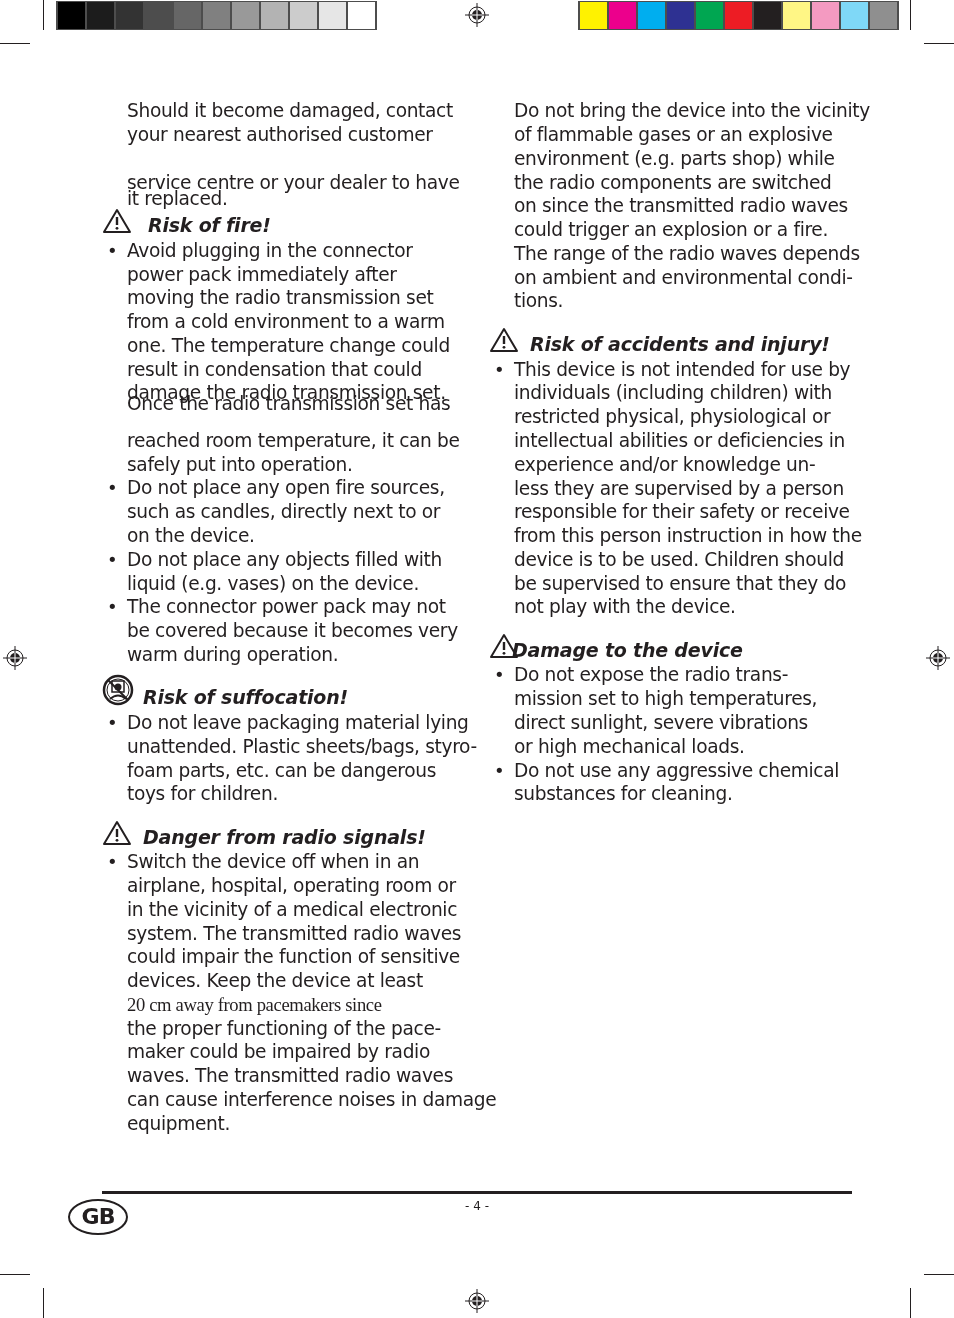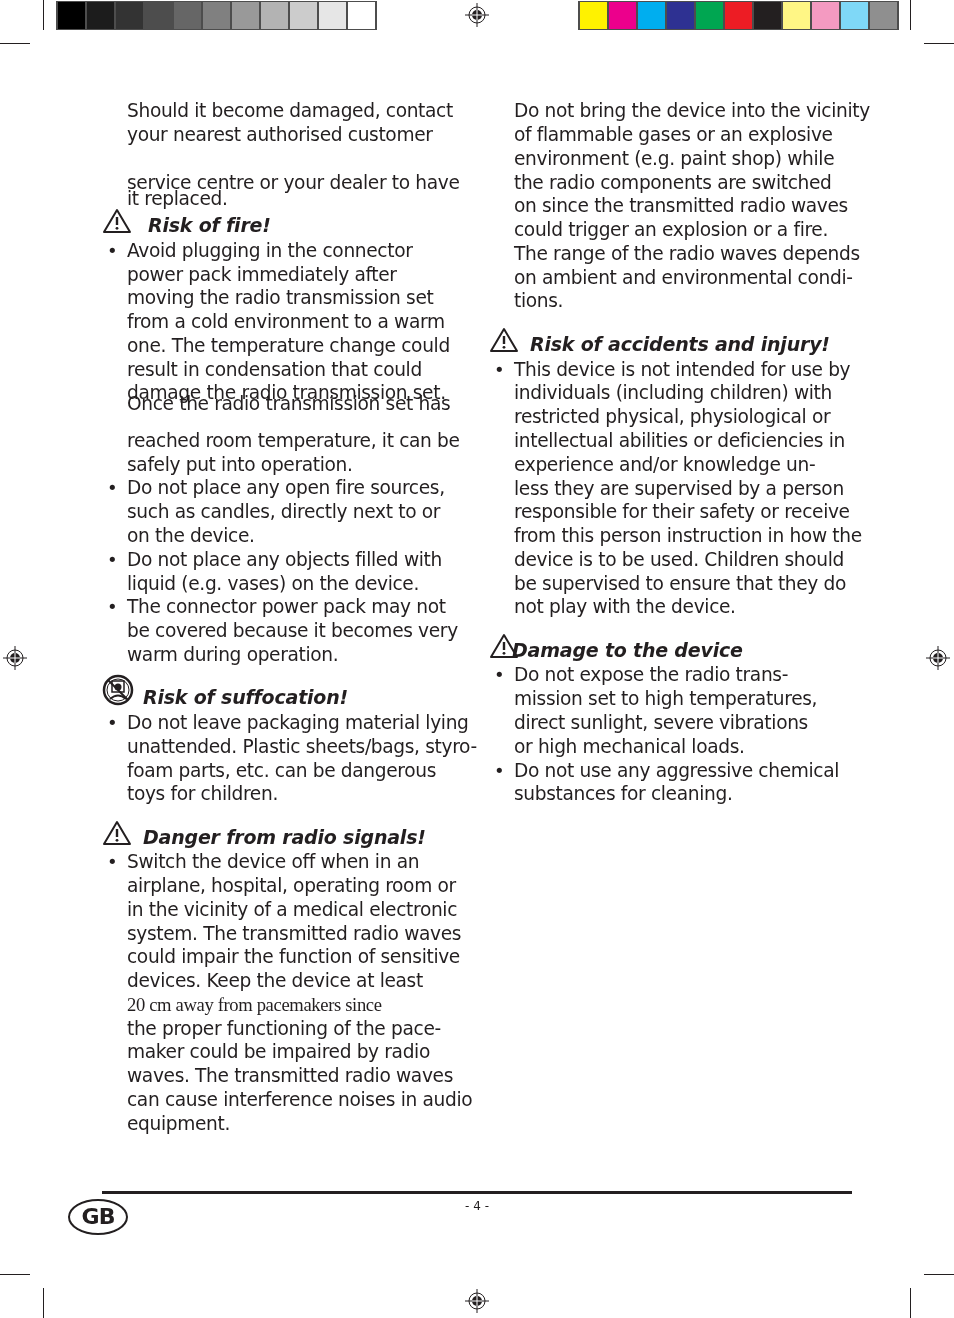--- a/index.html
+++ b/index.html
@@ -161,28 +161,28 @@
   <div class="line" style="left:127px;top:850px;">Switch the device off when in an</div>
   <div class="line" style="left:127px;top:874px;">airplane, hospital, operating room or</div>
   <div class="line" style="left:127px;top:898px;">in the vicinity of a medical electronic</div>
   <div class="line" style="left:127px;top:922px;">system. The transmitted radio waves</div>
   <div class="line" style="left:127px;top:945px;">could impair the function of sensitive</div>
   <div class="line" style="left:127px;top:969px;">devices. Keep the device at least</div>
   <div class="line" style="left:127px;top:993px;font-family:Liberation Serif, serif;">20 cm away from pacemakers since</div>
   <div class="line" style="left:127px;top:1017px;">the proper functioning of the pace-</div>
   <div class="line" style="left:127px;top:1040px;">maker could be impaired by radio</div>
   <div class="line" style="left:127px;top:1064px;">waves. The transmitted radio waves</div>
-  <div class="line" style="left:127px;top:1088px;">can cause interference noises in audio</div>
+  <div class="line" style="left:127px;top:1088px;">can cause interference noises in damage</div>
   <div class="line" style="left:127px;top:1112px;">equipment.</div>
 </div>
 
 <div>
   <div class="line" style="left:514px;top:99px;">Do not bring the device into the vicinity</div>
   <div class="line" style="left:514px;top:123px;">of flammable gases or an explosive</div>
-  <div class="line" style="left:514px;top:147px;">environment (e.g. paint shop) while</div>
+  <div class="line" style="left:514px;top:147px;">environment (e.g. parts shop) while</div>
   <div class="line" style="left:514px;top:171px;">the radio components are switched</div>
   <div class="line" style="left:514px;top:194px;">on since the transmitted radio waves</div>
   <div class="line" style="left:514px;top:218px;">could trigger an explosion or a fire.</div>
   <div class="line" style="left:514px;top:242px;">The range of the radio waves depends</div>
   <div class="line" style="left:514px;top:266px;">on ambient and environmental condi-</div>
   <div class="line" style="left:514px;top:289px;">tions.</div>
 
   <svg class="icon" style="left:489px;top:327px;" width="30" height="26" viewBox="0 0 30 26">
     <path d="M15 2 L28 24 L2 24 Z" fill="none" stroke="#231f20" stroke-width="2" stroke-linejoin="round"></path>
     <rect x="13.8" y="9" width="2.4" height="8" fill="#231f20"></rect>

